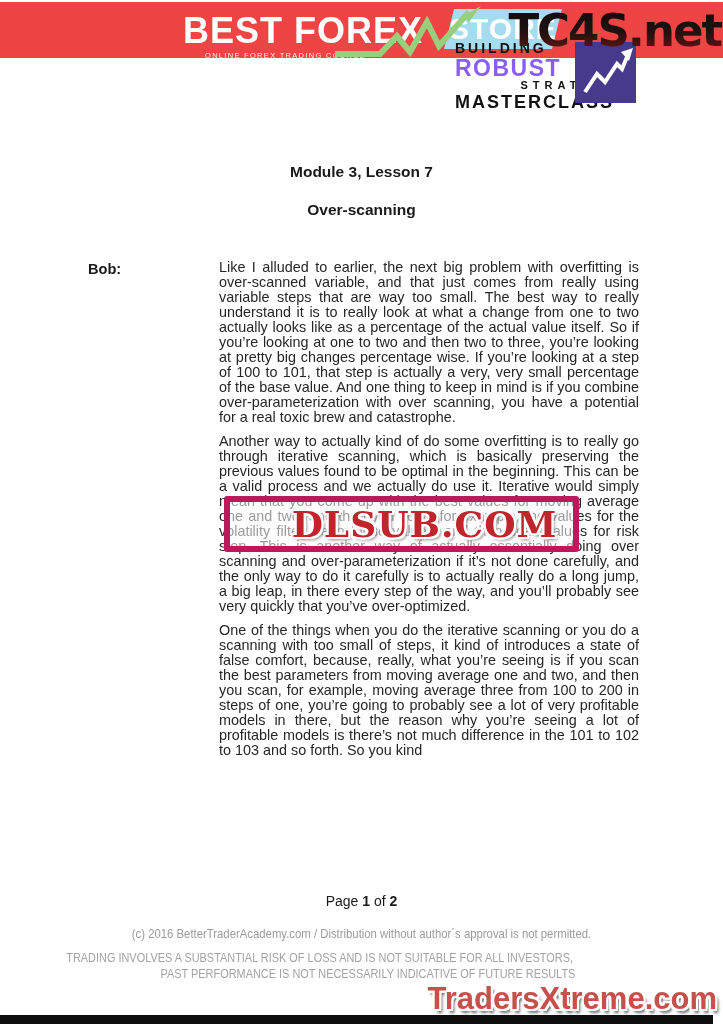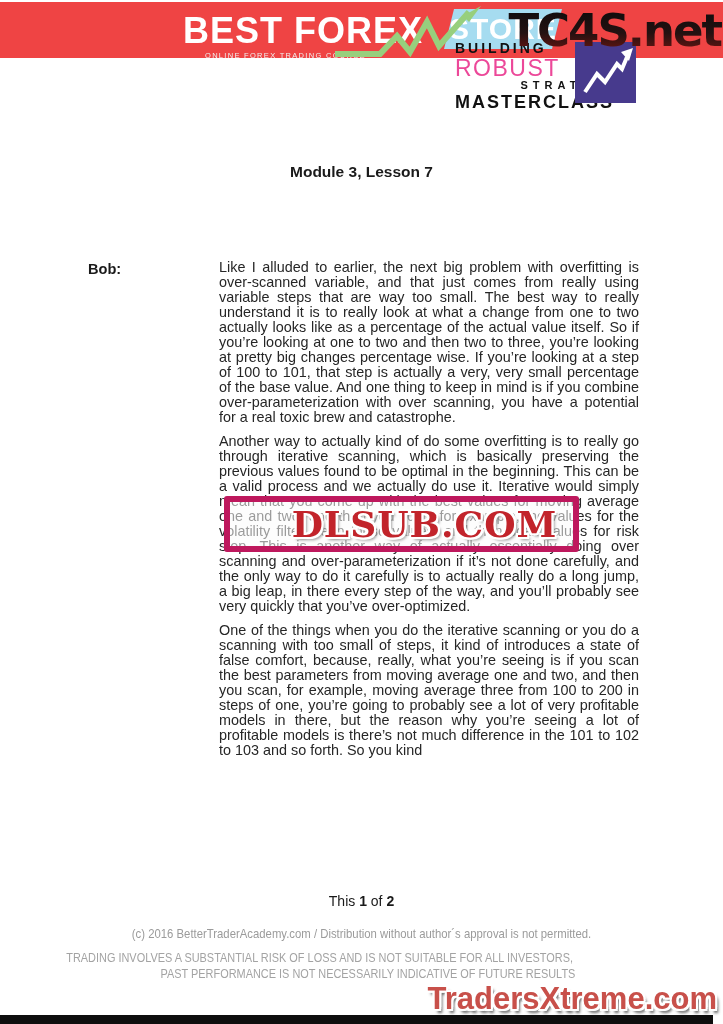--- a/index.html
+++ b/index.html
@@ -15,21 +15,21 @@
   .store-flag span{transform:skewX(14deg);font-size:30px;font-weight:bold;color:#ffffff;letter-spacing:1px;}
   .tagline{position:absolute;left:205px;top:49px;font-size:7.5px;letter-spacing:1.3px;color:#efefef;white-space:nowrap;}
   .green-arrow{position:absolute;left:335px;top:4px;}
 
   
   .tc4s{position:absolute;right:0px;top:0px;z-index:5;}
 
   
   .mc-logo{position:absolute;left:455px;top:40px;width:185px;color:#111;}
   .mc-l1{font-size:14px;font-weight:bold;letter-spacing:3px;line-height:17px;}
-  .mc-l2{font-size:23px;font-weight:normal;letter-spacing:1.5px;line-height:22px;color:#ec4899;}
+  .mc-l2{font-size:23px;font-weight:bold;letter-spacing:1.5px;line-height:22px;color:#8b5cf6;}
   .mc-l3{font-size:11px;font-weight:bold;letter-spacing:5px;line-height:13px;text-align:right;}
   .mc-l4{font-size:18px;font-weight:bold;letter-spacing:2px;line-height:19px;margin-top:1px;}
   .mc-square{position:absolute;left:120px;top:2px;}
 
   
   .doc-title{position:absolute;left:0;top:163px;width:723px;text-align:center;
              font-size:15.5px;font-weight:bold;color:#1a1a1a;}
   .doc-subtitle{position:absolute;left:0;top:201px;width:723px;text-align:center;
              font-size:15.5px;font-weight:bold;color:#1a1a1a;}
   .speaker{position:absolute;left:88px;top:261px;font-size:14.6px;font-weight:bold;color:#1a1a1a;}
@@ -100,34 +100,35 @@
     <div class="mc-l3">STRATEGIES</div>
     <div class="mc-l4">MASTERCLASS</div>
     <svg class="mc-square" width="61" height="61" viewBox="0 0 61 61">
       <rect x="0" y="0" width="61" height="61" fill="#473a8d"></rect>
       <polyline points="10,50 22,32 30,40 42,22 47,27 52,15" fill="none" stroke="#ffffff" stroke-width="4"></polyline>
       <polygon points="46,10 58,6 54,19" fill="#ffffff"></polygon>
     </svg>
   </div>
 
   <div class="doc-title">Module 3, Lesson 7</div>
+  <div class="doc-subtitle">Over-scanning</div>
 
   <div class="speaker">Bob:</div>
   <div class="transcript">
     <p>Like I alluded to earlier, the next big problem with overfitting is over-scanned variable, and that just comes from really using variable steps that are way too small. The best way to really understand it is to really look at what a change from one to two actually looks like as a percentage of the actual value itself. So if you’re looking at one to two and then two to three, you’re looking at pretty big changes percentage wise. If you’re looking at a step of 100 to 101, that step is actually a very, very small percentage of the base value. And one thing to keep in mind is if you combine over-parameterization with over scanning, you have a potential for a real toxic brew and catastrophe.</p>
     <p>Another way to actually kind of do some overfitting is to really go through iterative scanning, which is basically preserving the previous values found to be optimal in the beginning. This can be a valid process and we actually do use it. Iterative would simply mean that you come up with the best values for moving average one and two, and then you scan, for example, the values for the volatility filter, keep those values, and then scan values for risk stop. This is another way of actually essentially doing over scanning and over-parameterization if it’s not done carefully, and the only way to do it carefully is to actually really do a long jump, a big leap, in there every step of the way, and you’ll probably see very quickly that you’ve over-optimized.</p>
     <p>One of the things when you do the iterative scanning or you do a scanning with too small of steps, it kind of introduces a state of false comfort, because, really, what you’re seeing is if you scan the best parameters from moving average one and two, and then you scan, for example, moving average three from 100 to 200 in steps of one, you’re going to probably see a lot of very profitable models in there, but the reason why you’re seeing a lot of profitable models is there’s not much difference in the 101 to 102 to 103 and so forth. So you kind</p>
   </div>
 
   <div class="dlsub">
     <span>DLSUB.COM</span>
   </div>
 
   <div class="page-label">
-    <span>This</span>
+    <span>Page</span>
     <b>1</b>
     <span>of</span>
     <b>2</b>
   </div>
 
   <div class="copyright">
     <span>(c) 2016 BetterTraderAcademy.com / Distribution without author´s approval is not permitted.</span>
   </div>
   <div class="disclaimer disc1">
     <span>TRADING INVOLVES A SUBSTANTIAL RISK OF LOSS AND IS NOT SUITABLE FOR ALL INVESTORS,</span>

